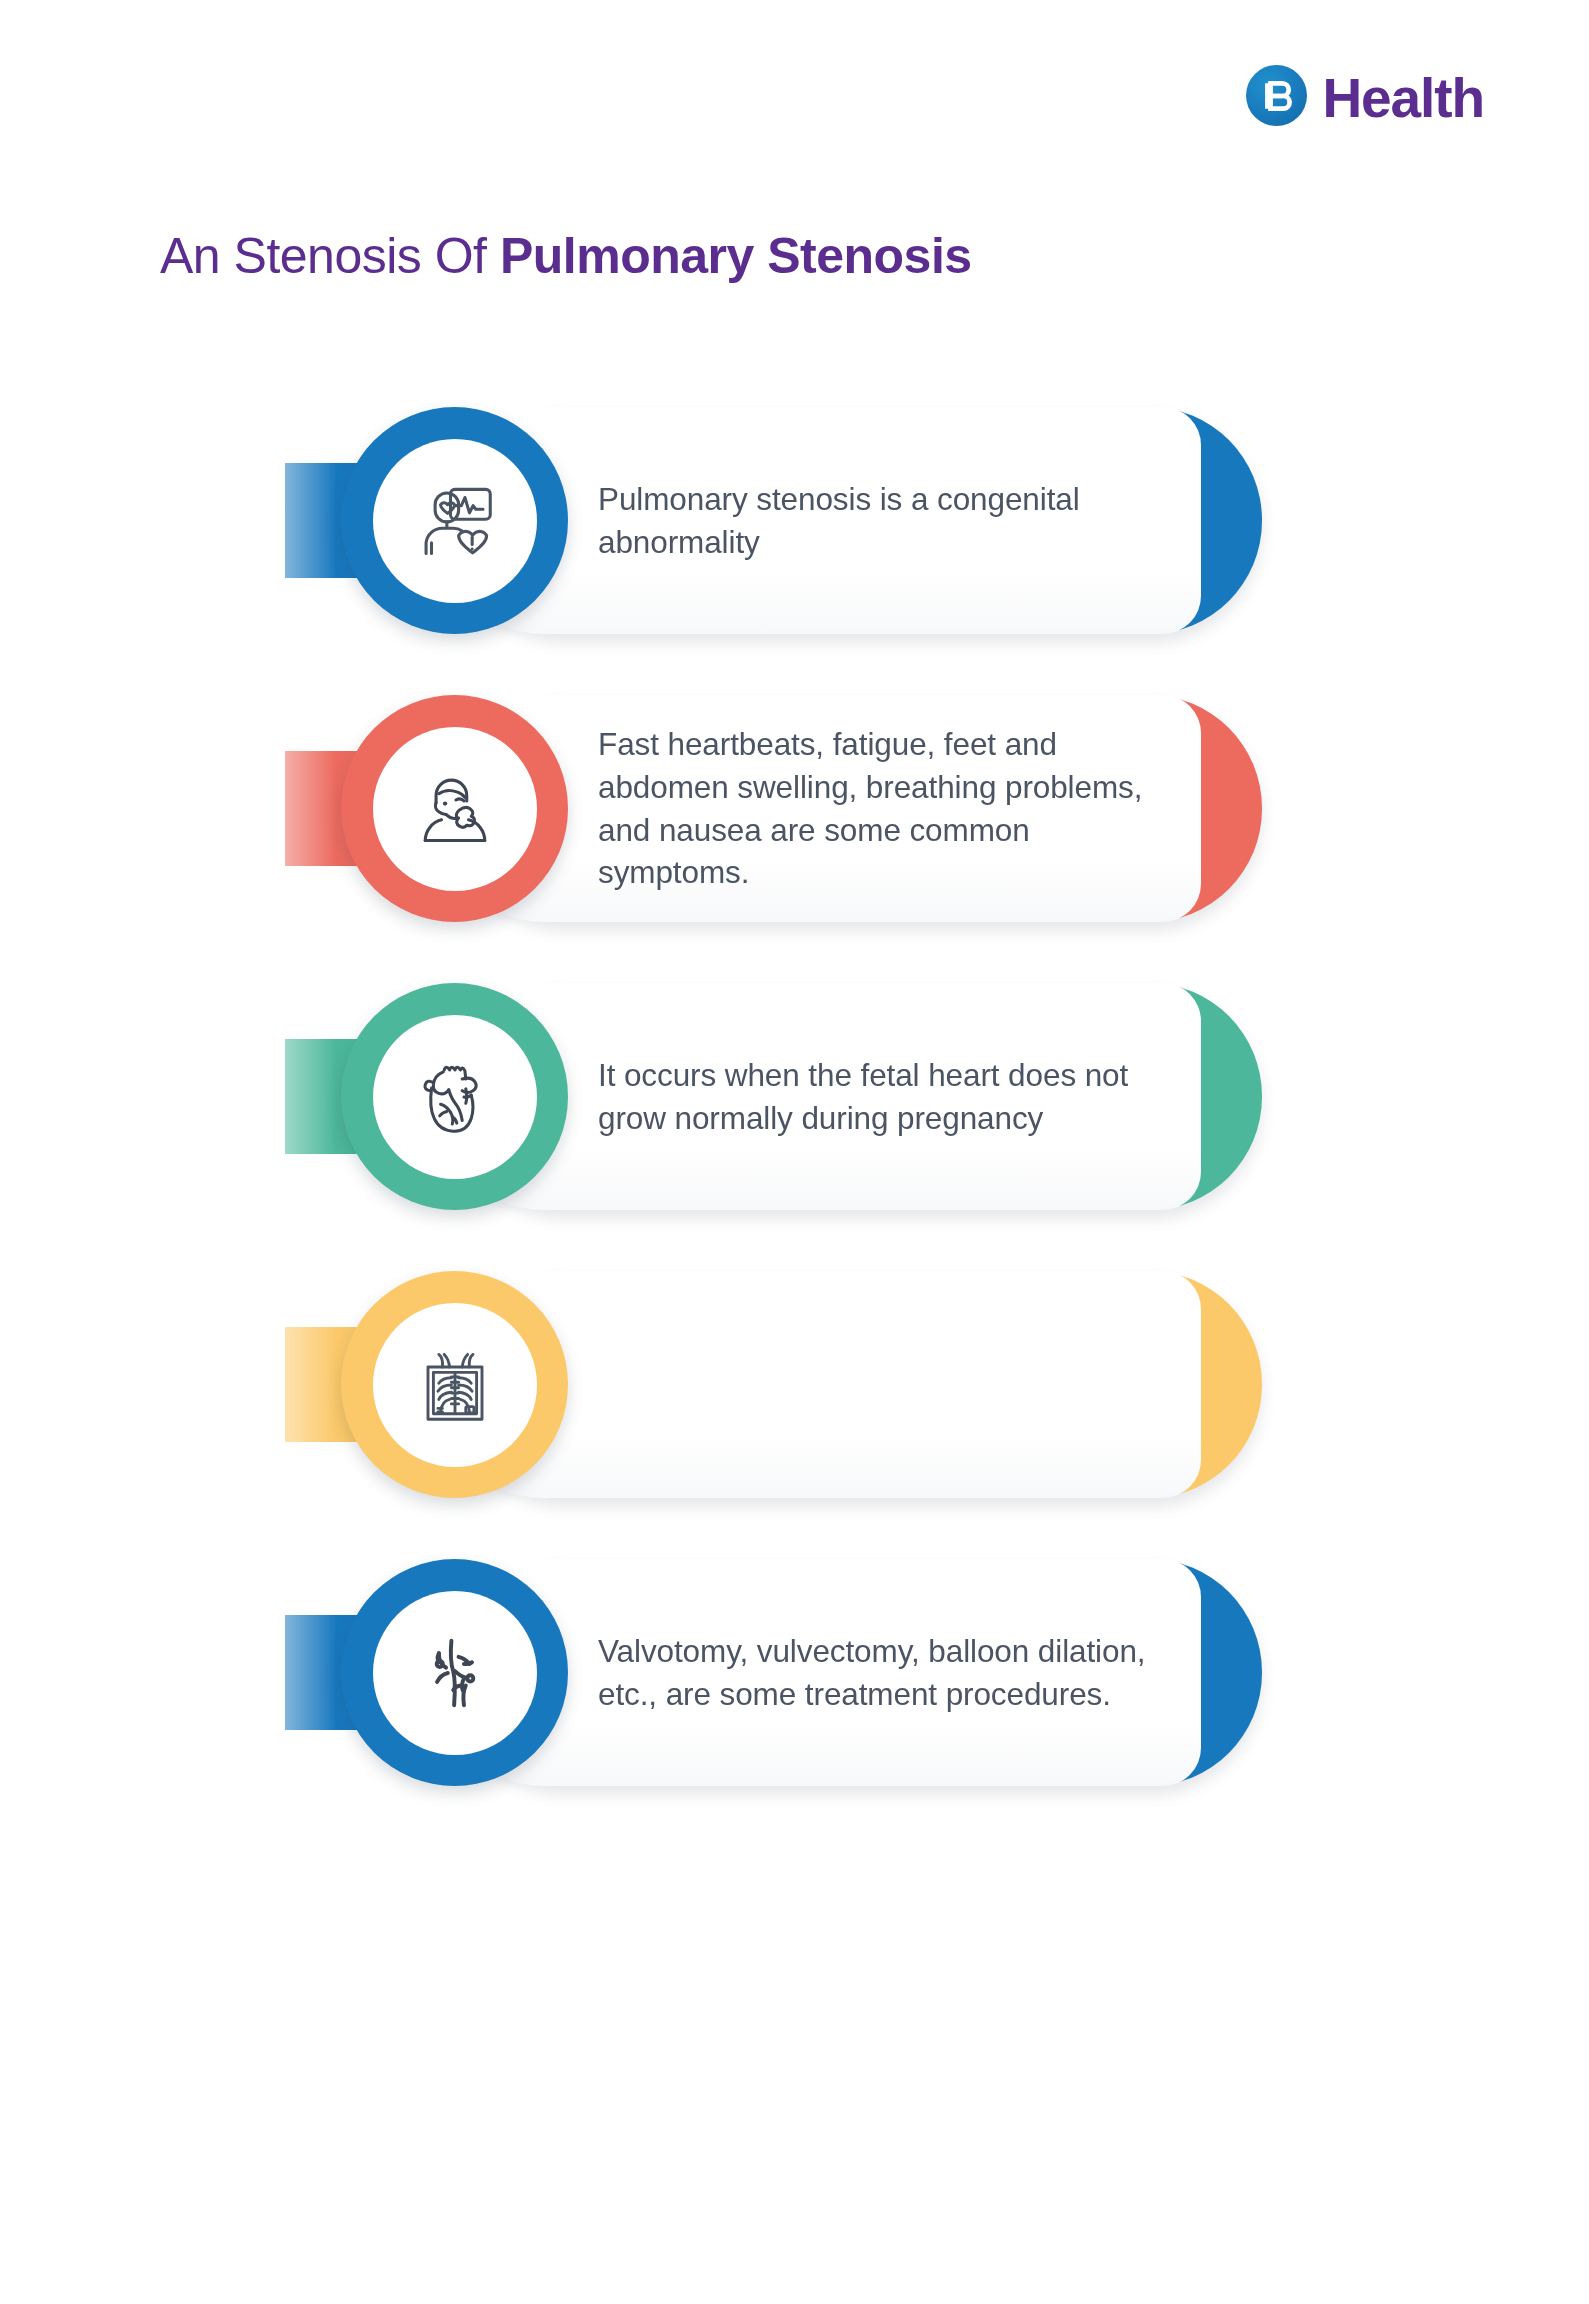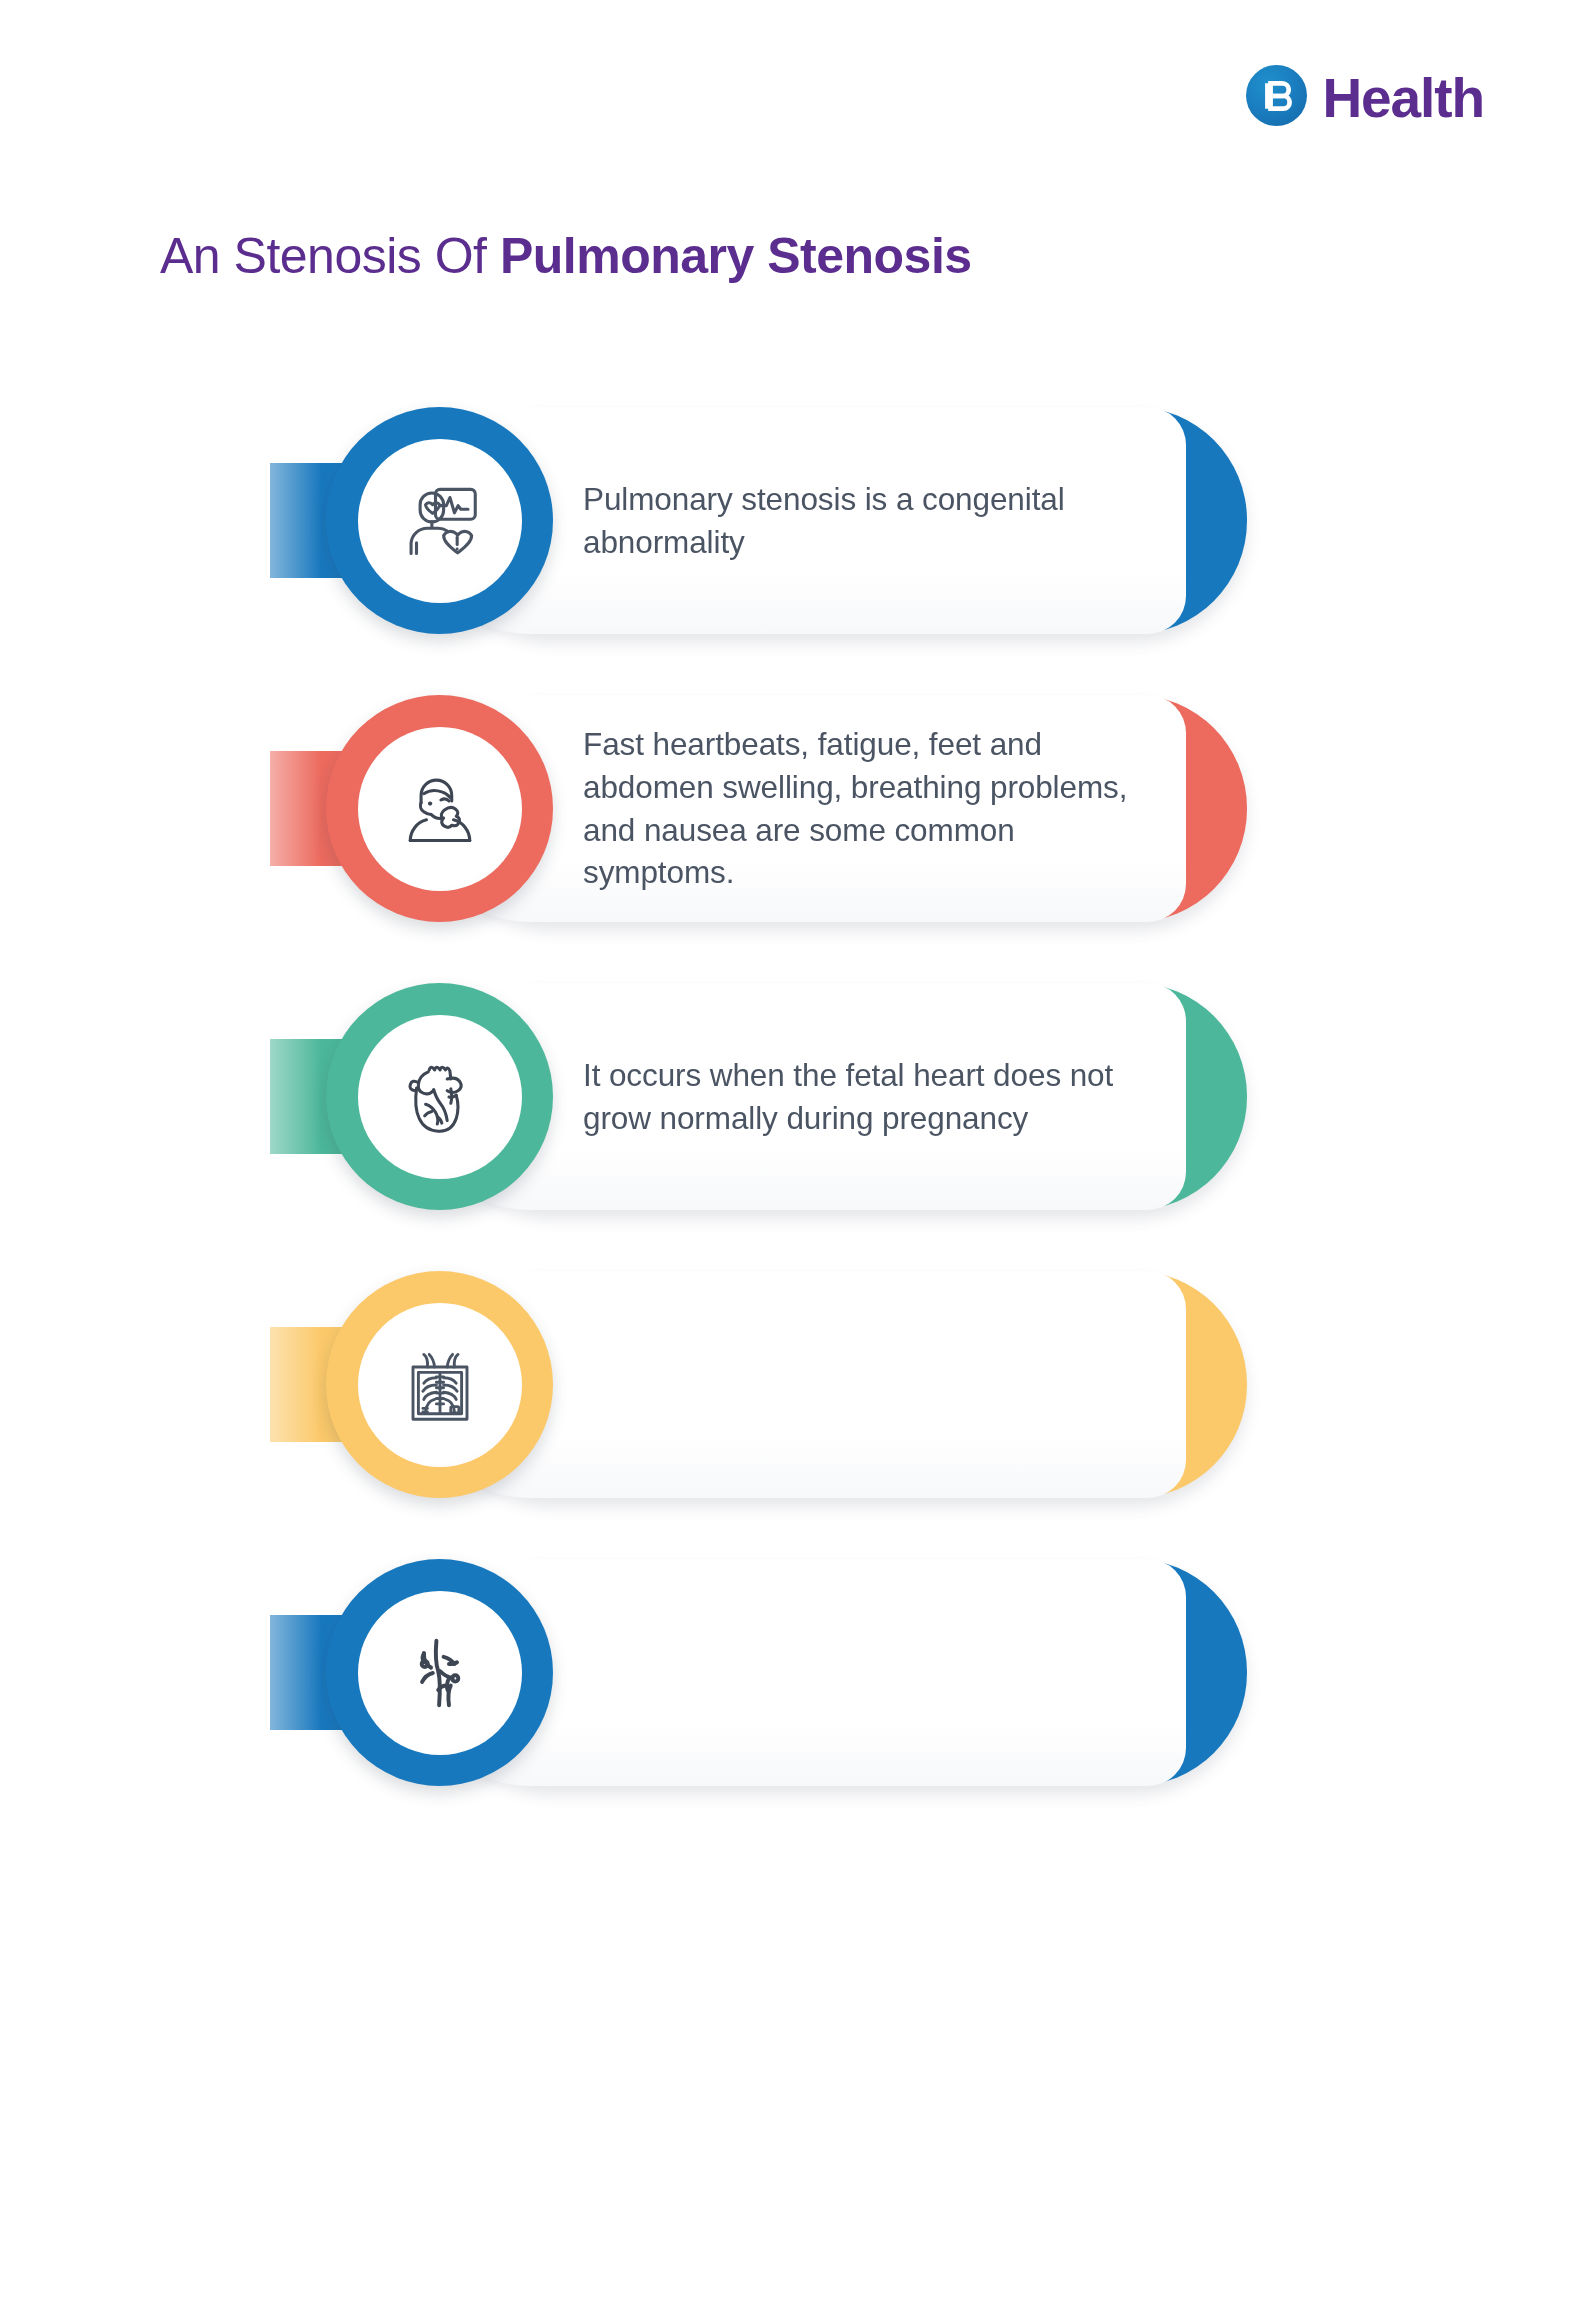--- a/index.html
+++ b/index.html
@@ -62,20 +62,21 @@
     white-space: nowrap;
   }
   .title b { font-weight: bold; }
 
   
   .cards {
     position: absolute;
     top: 407px;
     left: 0;
     width: 1590px;
+    padding-left: 15px;
   }
 
   .card-row {
     position: relative;
     height: 227px;
     margin-bottom: 61px;
   }
 
   
   .edge {
@@ -310,17 +311,18 @@
             <path d="M52 30 q8 2 12 8"></path>
             <path d="M58 38 q6 0 9-2"></path>
             <path d="M48 46 q6 6 14 8"></path>
             <circle cx="65" cy="54" r="3.4"></circle>
             <path d="M58 54 q-4 8-1 14"></path>
             <path d="M56 62 q-7 0-10 5"></path>
             <path d="M58 84 q-2-14 2-22"></path>
           </svg>
         </div>
       </div>
+      <div class="card-text">Valvotomy, vulvectomy, balloon dilation, etc., are some treatment procedures.</div>
     </div>
 
   </div>
 </div>
 
 
 </body></html>

